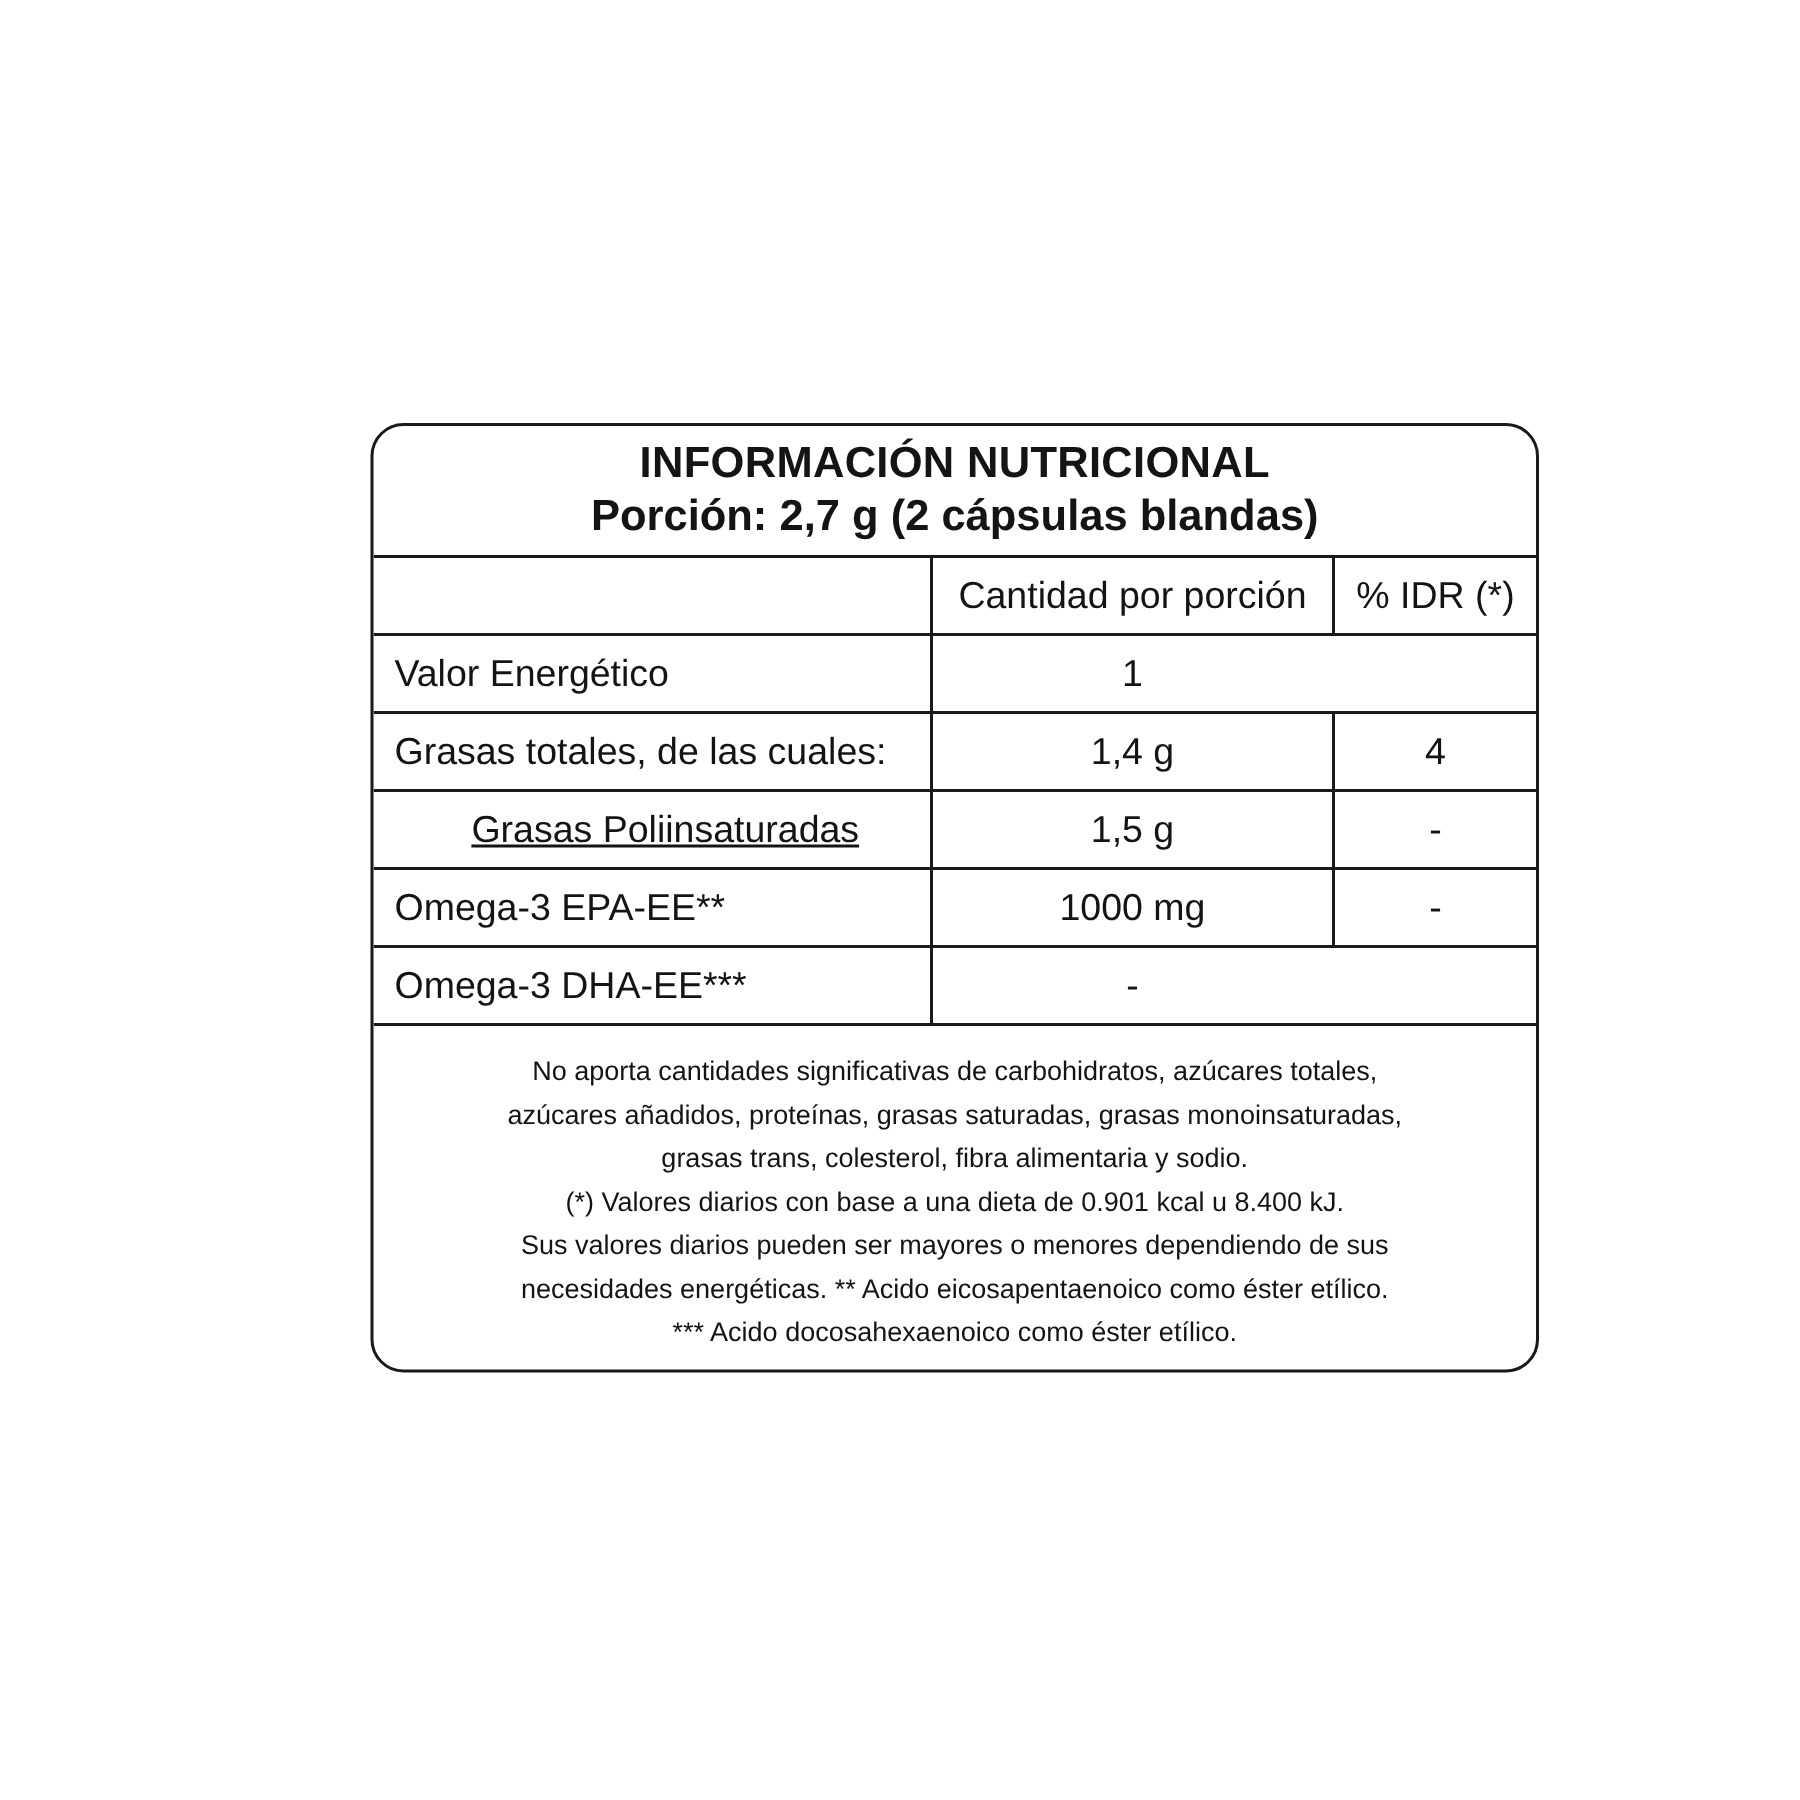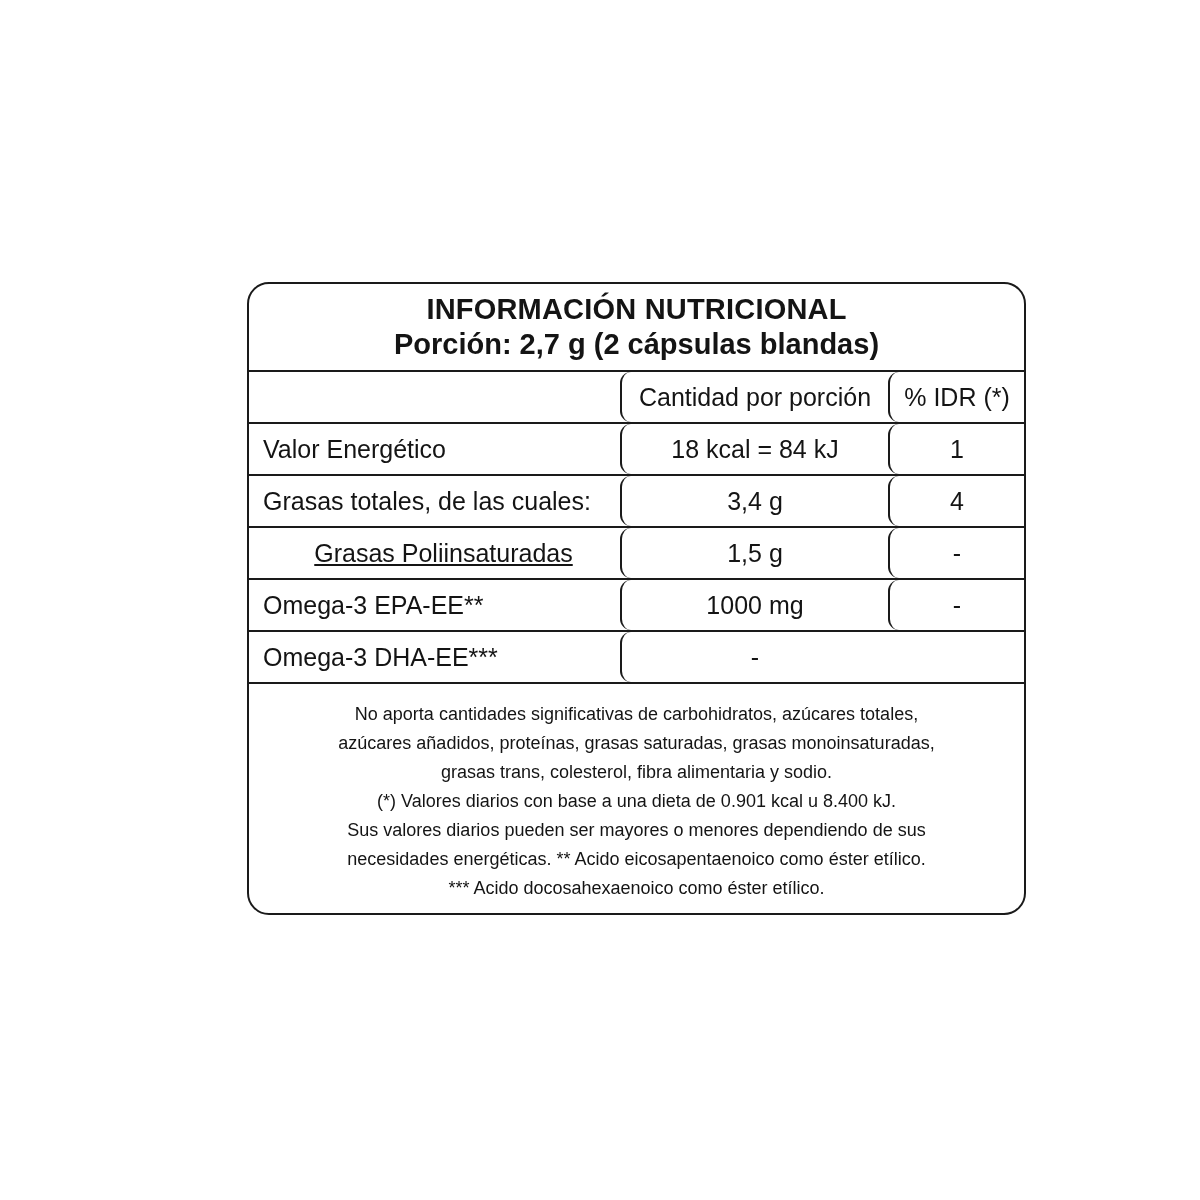--- a/index.html
+++ b/index.html
@@ -63,21 +63,21 @@
   }
   .cell.name {
     justify-content: flex-start;
     padding-left: 14px;
   }
   .cell.name.centered {
     justify-content: center;
     padding-left: 18px;
     text-decoration: underline;
   }
-  .cell.mid, .cell.right { border-left: 2px solid #1a1a1a; border-radius: 11px; }
+  .cell.mid, .cell.right { border-left: 2px solid #1a1a1a; }
   .footer {
     flex: 1;
     padding: 16px 18px 10px 18px;
     display: flex;
     flex-direction: column;
     align-items: center;
     justify-content: flex-start;
   }
   .footnote-line {
     font-size: 18px;
@@ -100,27 +100,26 @@
     <div class="ntable">
 
       <div class="trow">
         <div class="cell name"></div>
         <div class="cell mid">Cantidad por porción</div>
         <div class="cell right">% IDR (*)</div>
       </div>
 
       <div class="trow">
         <div class="cell name">Valor Energético</div>
-        <div class="cell mid">18 kcal = 84 kJ</div>
         <div class="cell right">1</div>
       </div>
 
       <div class="trow">
         <div class="cell name">Grasas totales, de las cuales:</div>
-        <div class="cell mid">3,4 g</div>
+        <div class="cell mid">1,4 g</div>
         <div class="cell right">4</div>
       </div>
 
       <div class="trow">
         <div class="cell name centered">Grasas Poliinsaturadas</div>
         <div class="cell mid">1,5 g</div>
         <div class="cell right">-</div>
       </div>
 
       <div class="trow">

